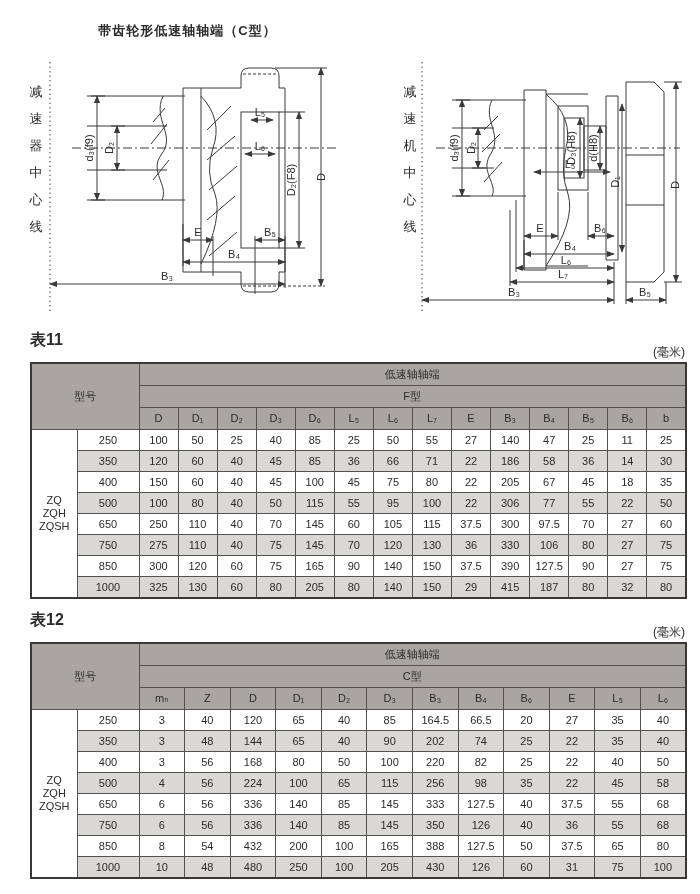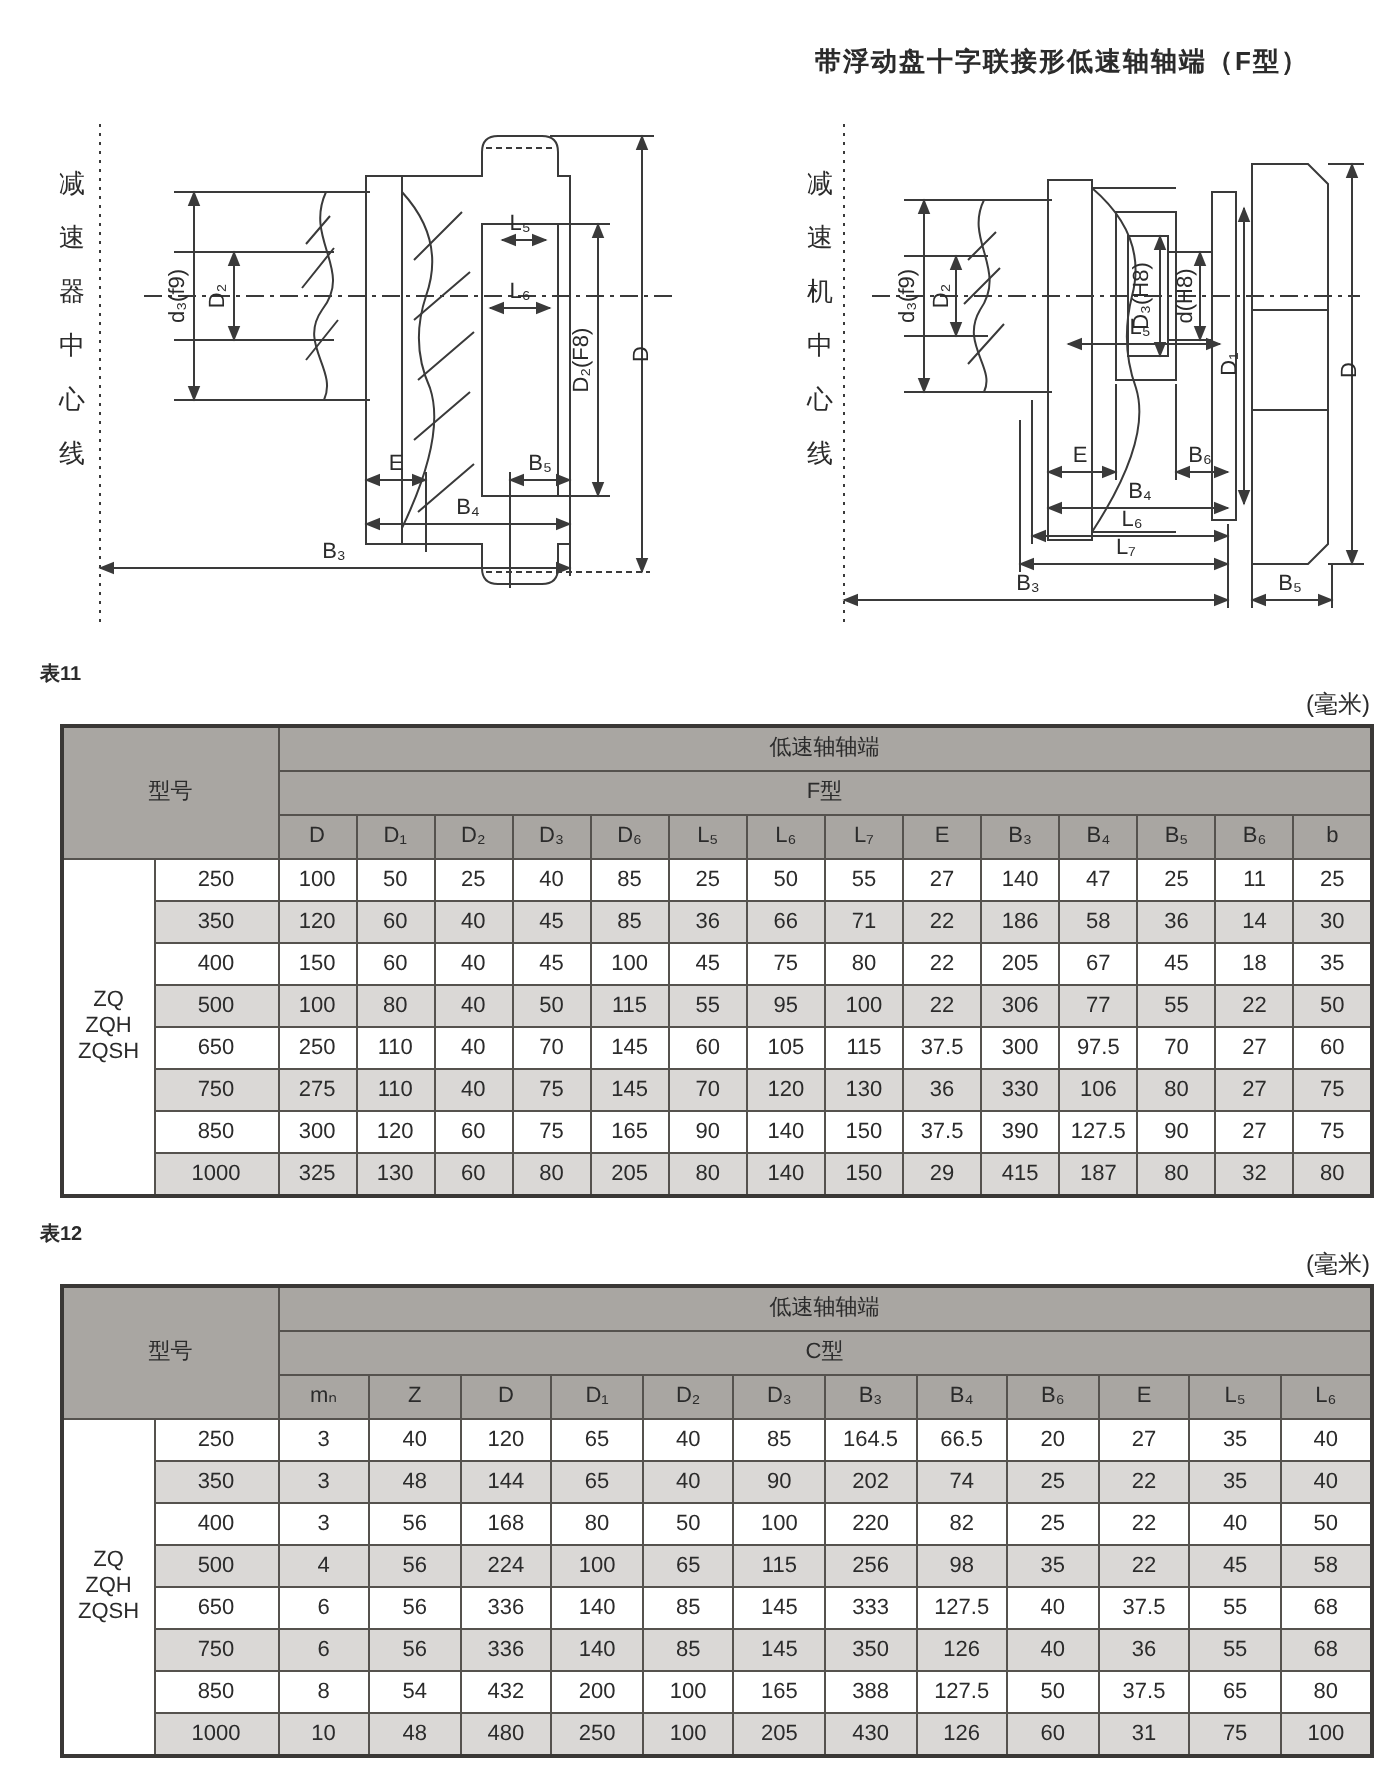--- a/index.html
+++ b/index.html
@@ -9,39 +9,40 @@
   #fig-c{left:15px;width:345px;height:305px;}
   #fig-f{left:372px;width:318px;height:305px;}
   .fig-title{position:absolute;top:0;left:0;width:100%;text-align:center;
              font-size:13px;font-weight:bold;letter-spacing:1px;}
   .fig svg{position:absolute;left:2px;top:38px;}
   .vtext{position:absolute;width:16px;}
   .vtext div{height:27px;width:16px;text-align:center;font-size:13px;line-height:16px;}
   .lbl{position:absolute;transform:translate(-50%,-50%);font-size:11px;white-space:nowrap;
        background:rgba(255,255,255,0);}
   .vert{transform:translate(-50%,-50%) rotate(-90deg);}
-  .caption{position:absolute;left:20px;font-size:10px;font-weight:bold;}
+  .caption{position:absolute;left:30px;font-size:16px;font-weight:bold;}
   .unit{position:absolute;right:15px;font-size:12px;}
   table{position:absolute;left:30px;width:655px;border-collapse:collapse;table-layout:fixed;
         border:2px solid #3a3836;font-size:11px;}
   th,td{border:1px solid #55524e;text-align:center;vertical-align:middle;padding:0;
         height:20px;line-height:13px;overflow:hidden;}
   thead th{background:#a9a6a2;font-weight:normal;height:21px;margin-left:32px;}
   tbody tr.alt td{background:#dad8d6;}
   td.family{background:#ffffff !important;white-space:pre-line;font-size:11px;line-height:13px;}
   #table11{top:362px;}
   #table12{top:642px;}
   .stroke{stroke:#3a3a3a;fill:none;stroke-width:1;}
 </style>
 </head>
 <body>
 
 <div id="page">
 
   <div class="fig" id="fig-c">
+    <div class="fig-title">带齿轮形低速轴轴端（C型）</div>
     <div class="vtext" style="left:13px;top:62px;">
         <div>减</div>
         <div>速</div>
         <div>器</div>
         <div>中</div>
         <div>心</div>
         <div>线</div>
       </div>
     <svg width="340" height="258" viewBox="0 0 340 258">
       <defs>
@@ -91,21 +92,20 @@
     <span class="lbl" style="left:245px;top:124px;">L₆</span>
     <span class="lbl vert" style="left:276px;top:158px;">D₂(F8)</span>
     <span class="lbl vert" style="left:306px;top:155px;">D</span>
     <span class="lbl" style="left:183px;top:210px;">E</span>
     <span class="lbl" style="left:255px;top:210px;">B₅</span>
     <span class="lbl" style="left:219px;top:232px;">B₄</span>
     <span class="lbl" style="left:152px;top:254px;">B₃</span>
   </div>
 
   <div class="fig" id="fig-f">
-    <div class="fig-title">带浮动盘十字联接形低速轴轴端（F型）</div>
     <div class="vtext" style="left:30px;top:62px;">
         <div>减</div>
         <div>速</div>
         <div>机</div>
         <div>中</div>
         <div>心</div>
         <div>线</div>
       </div>
     <svg width="312" height="258" viewBox="0 0 312 258">
       <defs>

